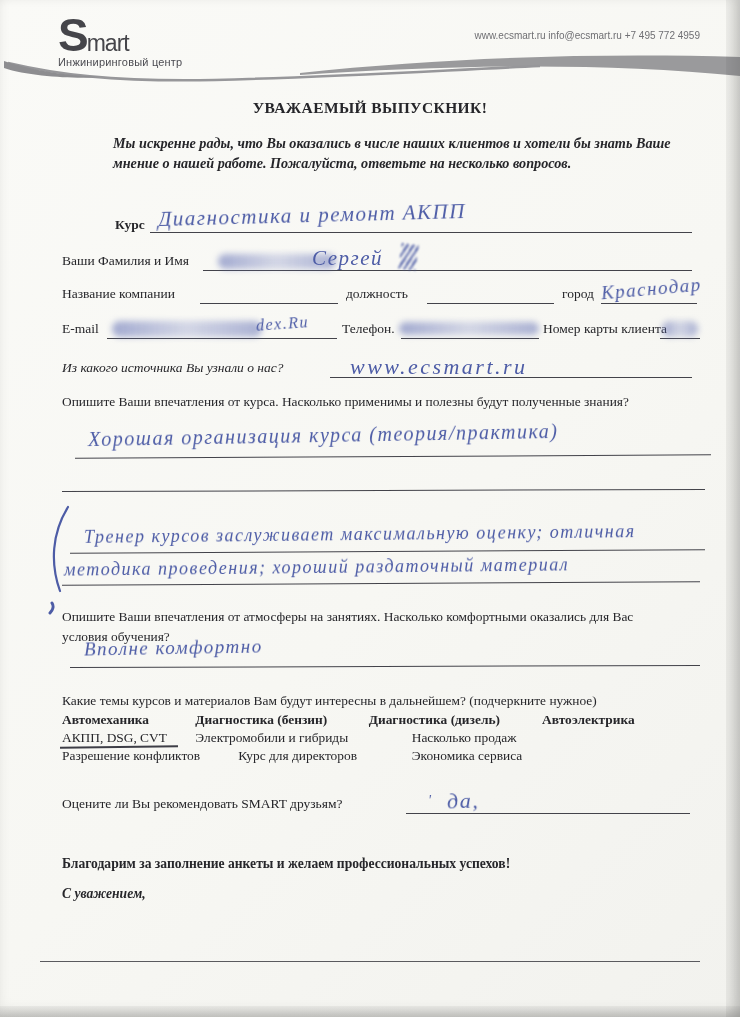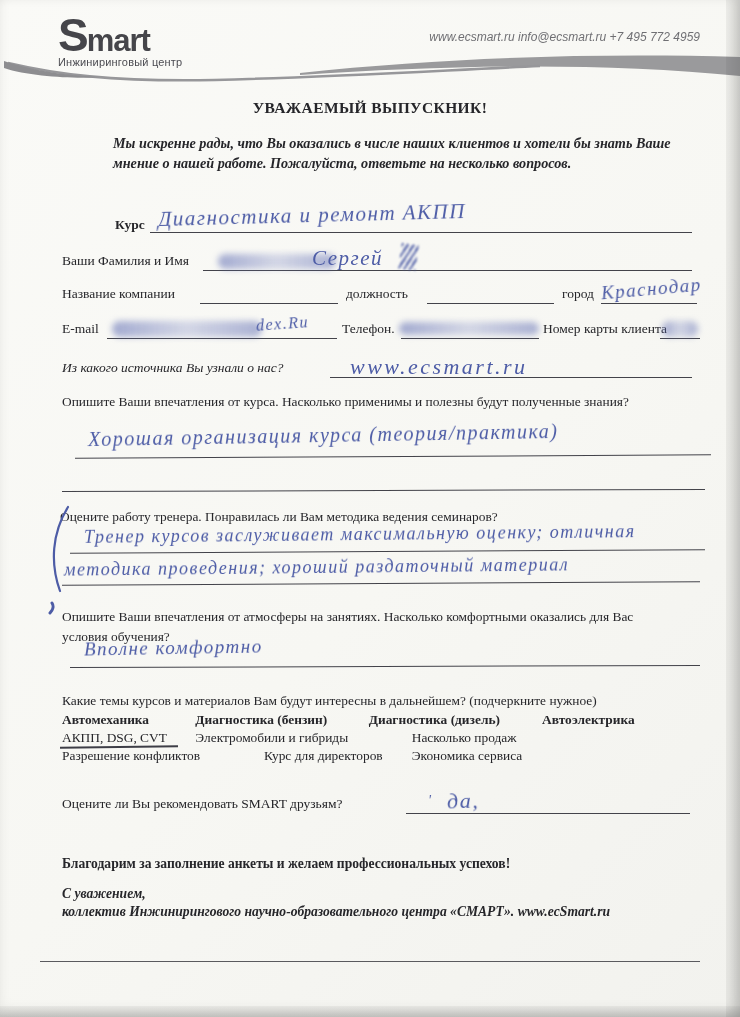--- a/index.html
+++ b/index.html
@@ -13,23 +13,23 @@
   .rule{position:absolute;border-bottom:1.6px solid #43434a;height:0;}
   .lbl{font-size:13.5px;}
   .q{font-size:13.4px;line-height:1.5;}
   .hw{font-family:"Liberation Serif",serif;font-style:italic;color:#4d5ca6;
       letter-spacing:1.5px;white-space:nowrap;filter:blur(.25px);}
   .redact{position:absolute;border-radius:9px;filter:blur(3px);
       background:linear-gradient(90deg,rgba(92,106,178,.55),rgba(128,138,196,.30),rgba(92,106,178,.50));}
   .scribble{position:absolute;filter:blur(1px);
       background:repeating-linear-gradient(115deg,#4d5ca6 0 2px,transparent 2px 5px);}
   .logo-s{font-family:"Liberation Sans",sans-serif;font-weight:bold;font-size:46px;color:#45454a;letter-spacing:-2px;}
-  .logo-rest{font-family:"Liberation Sans",sans-serif;font-weight:bold;font-size:31px;color:#45454a;letter-spacing:-1px;}
+  .logo-rest{font-family:"Liberation Sans",sans-serif;font-weight:normal;font-size:23px;color:#45454a;letter-spacing:-1px;}
   .tagline{font-family:"Liberation Sans",sans-serif;font-size:11px;color:#4c4c52;letter-spacing:.2px;}
-  .contact{font-family:"Liberation Sans",sans-serif;font-size:12px;color:#6f6f73;font-style:italic;}
+  .contact{font-family:"Liberation Sans",sans-serif;font-size:10px;color:#6f6f73;}
   .title{font-size:15.5px;font-weight:bold;letter-spacing:.4px;}
   .intro{font-size:14.2px;font-weight:bold;font-style:italic;line-height:1.42;}
   .topics-row{position:absolute;left:62px;font-size:13.4px;white-space:nowrap;}
   .topics-row span{display:inline-block;}
   .bold{font-weight:bold;}
   .closing{font-size:13.6px;font-weight:bold;}
   .closing-it{font-size:13.6px;font-weight:bold;font-style:italic;}
   .footer-txt{font-family:"Liberation Sans",sans-serif;font-size:12px;color:#77777b;}
 </style>
 </head>
@@ -83,21 +83,20 @@
 
   <span class="abs lbl" style="left:62px;top:360px;font-style:italic;">Из какого источника Вы узнали о нас?</span>
   <div class="rule" style="left:330px;top:377px;width:362px;"></div>
   <span class="abs hw" style="left:350px;top:354px;font-size:22px;letter-spacing:2.5px;">www.ecsmart.ru</span>
 
   <div class="abs q" style="left:62px;top:392px;width:660px;white-space:nowrap;">Опишите Ваши впечатления от курса. Насколько применимы и полезны будут полученные знания?</div>
   <div class="rule" style="left:75px;top:456px;width:636px;transform:rotate(-.3deg);"></div>
   <div class="rule" style="left:62px;top:490px;width:643px;transform:rotate(-.2deg);"></div>
   <span class="abs hw" style="left:88px;top:424px;font-size:20px;transform:rotate(-1deg);">Хорошая организация курса (теория/практика)</span>
 
-  <div class="abs q" style="left:60px;top:507px;width:660px;white-space:nowrap;">Оцените работу тренера. Понравилась ли Вам методика ведения семинаров?</div>
   <svg class="abs" style="left:42px;top:505px;" width="34" height="110" viewBox="0 0 34 110">
     <path d="M26,2 C10,28 8,58 18,86" fill="none" stroke="#4d5ca6" stroke-width="2.2" stroke-linecap="round"></path>
     <path d="M10,98 C12,101 11,105 8,108" fill="none" stroke="#4d5ca6" stroke-width="3" stroke-linecap="round"></path>
   </svg>
   <div class="rule" style="left:70px;top:551px;width:635px;transform:rotate(-.3deg);"></div>
   <div class="rule" style="left:62px;top:583px;width:638px;transform:rotate(-.3deg);"></div>
   <span class="abs hw" style="left:84px;top:524px;font-size:18px;transform:rotate(-.6deg);">Тренер курсов заслуживает максимальную оценку; отличная</span>
   <span class="abs hw" style="left:64px;top:557px;font-size:18px;transform:rotate(-.6deg);">методика проведения; хороший раздаточный материал</span>
 
   <div class="abs q" style="left:62px;top:607px;width:612px;">Опишите Ваши впечатления от атмосферы на занятиях. Насколько комфортными оказались для Вас условия обучения?</div>
@@ -112,30 +111,29 @@
     <span>Автоэлектрика</span>
   </div>
   <div class="topics-row" style="top:730px;">
     <span style="width:130px;">АКПП, DSG, CVT</span>
     <span style="width:213px;">Электромобили и гибриды</span>
     <span>Насколько продаж</span>
   </div>
   <div class="rule" style="left:60px;top:746px;width:118px;border-bottom-width:2px;border-color:#3d3d46;transform:rotate(-.8deg);"></div>
   <div class="topics-row" style="top:748px;">
     <span style="width:173px;">Разрешение конфликтов</span>
-    <span style="width:170px;text-align:center;">Курс для директоров</span>
+    <span style="width:170px;">Курс для директоров</span>
     <span>Экономика сервиса</span>
   </div>
 
   <span class="abs lbl" style="left:62px;top:796px;">Оцените ли Вы рекомендовать SMART друзьям?</span>
   <div class="rule" style="left:406px;top:813px;width:284px;"></div>
   <span class="abs hw" style="left:428px;top:793px;font-size:14px;">'</span>
   <span class="abs hw" style="left:447px;top:788px;font-size:22px;transform:rotate(-2deg);">да,</span>
 
   <div class="abs closing" style="left:62px;top:856px;">Благодарим за заполнение анкеты и желаем профессиональных успехов!</div>
   <div class="abs closing-it" style="left:62px;top:886px;">С уважением,</div>
-  <div class="abs closing-it" style="left:62px;top:904px;">коллектив Инжинирингового научно-образовательного центра «СМАРТ». www.ecSmart.ru</div>
 
   <div class="rule" style="left:40px;top:961px;width:660px;border-bottom:1px solid #5a5a5e;"></div>
 
   <div class="abs" style="left:726px;top:0;width:14px;height:1017px;background:linear-gradient(90deg,rgba(0,0,0,.05),rgba(0,0,0,.12));"></div>
   <div class="abs" style="left:0;top:1006px;width:740px;height:11px;background:linear-gradient(180deg,rgba(0,0,0,.04),rgba(0,0,0,.14));"></div>
 </div>
 
 </body></html>

